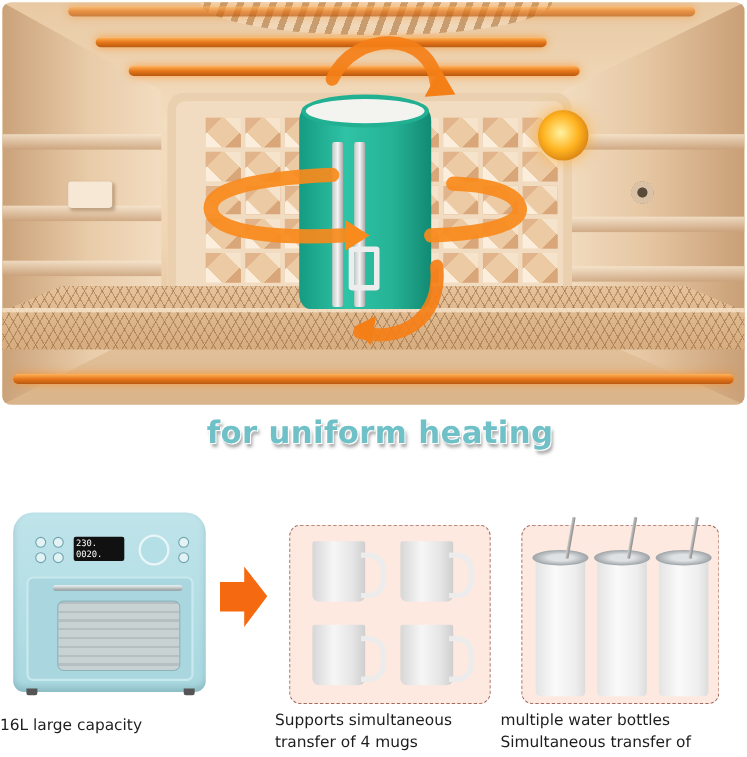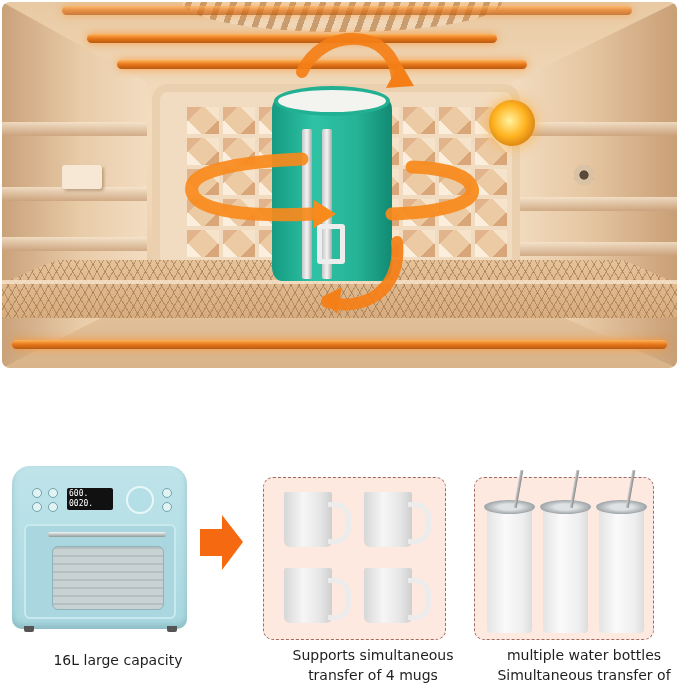--- a/index.html
+++ b/index.html
@@ -73,21 +73,21 @@
 
   .panel { position: absolute; top: 477px; height: 161px; border: 1px dashed #a06c62; border-radius: 10px; background: #fde9df; }
   .panel.mugs { left: 263px; width: 181px; }
   .panel.bottles { left: 474px; width: 178px; }
   .mug { position: absolute; width: 48px; height: 55px; background: linear-gradient(90deg, #d7d7d7 0%, #f6f6f6 40%, #e6e6e6 75%, #cfcfcf 100%); border-radius: 2px 2px 6px 6px; }
   .mug::after { content: ""; position: absolute; left: 44px; top: 10px; width: 18px; height: 32px; border: 5px solid #ececec; border-left: none; border-radius: 0 16px 16px 0; }
   .bottle { position: absolute; top: 30px; width: 45px; height: 125px; background: linear-gradient(90deg, #e4e4e4 0%, #fafafa 40%, #eeeeee 80%, #dcdcdc 100%); border-radius: 2px 2px 4px 4px; }
   .bottle .lid { position: absolute; left: -3px; top: -8px; width: 51px; height: 14px; border-radius: 50%; background: radial-gradient(ellipse, #dfe2e4 30%, #9ea4a8 70%); }
   .bottle .straw { position: absolute; left: 30px; top: -38px; width: 3px; height: 38px; background: linear-gradient(90deg,#d0d0d0,#888); transform: rotate(10deg); }
 
-  .caption { position: absolute; text-align: center; font-family: "DejaVu Sans", sans-serif; font-size: 14px; line-height: 20px; color: #1e1e1e; padding-left: 18px; }
+  .caption { position: absolute; text-align: left; font-family: "DejaVu Sans", sans-serif; font-size: 14px; line-height: 20px; color: #1e1e1e; }
   .caption.c1 { left: 0; top: 650px; width: 200px; }
   .caption.c2 { left: 250px; top: 645px; width: 210px; }
   .caption.c3 { left: 455px; top: 645px; width: 222px; }
 </style>
 </head>
 <body>
 
 <div class="hero">
   <div class="fan"></div>
   <div class="left-wall">
@@ -180,29 +180,30 @@
 
     <g fill="none" stroke="#f98a1c" stroke-width="13" stroke-linecap="round" opacity=".92">
       <path d="M300 157 C 230 160, 185 170, 190 190 C 195 210, 250 215, 310 212"></path>
       <path d="M390 212 C 445 210, 475 200, 470 185 C 465 172, 440 166, 410 165"></path>
     </g>
     <polygon points="312,198 334,212 312,226" fill="#f98a1c"></polygon>
   </svg>
 </div>
 
 <div class="headline">
+  <span class="l2">for uniform heating</span>
 </div>
 
 <div class="oven">
   <div class="shell"></div>
   <div class="btn" style="left:20px;top:22px;"></div>
   <div class="btn" style="left:36px;top:22px;"></div>
   <div class="btn" style="left:20px;top:36px;"></div>
   <div class="btn" style="left:36px;top:36px;"></div>
-  <div class="display">600. 0020.</div>
+  <div class="display">230. 0020.</div>
   <div class="knob"></div>
   <div class="btn" style="left:150px;top:22px;"></div>
   <div class="btn" style="left:150px;top:36px;"></div>
   <div class="door"></div>
   <div class="handle"></div>
   <div class="window"></div>
   <div class="foot" style="left:12px;"></div>
   <div class="foot" style="left:155px;"></div>
 </div>
 

